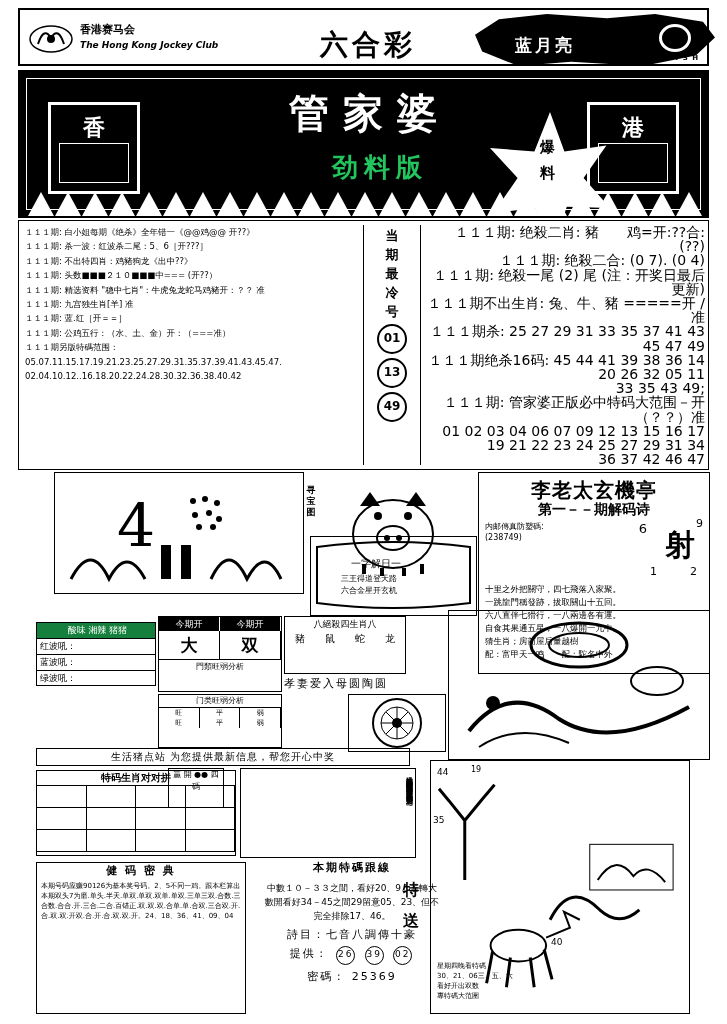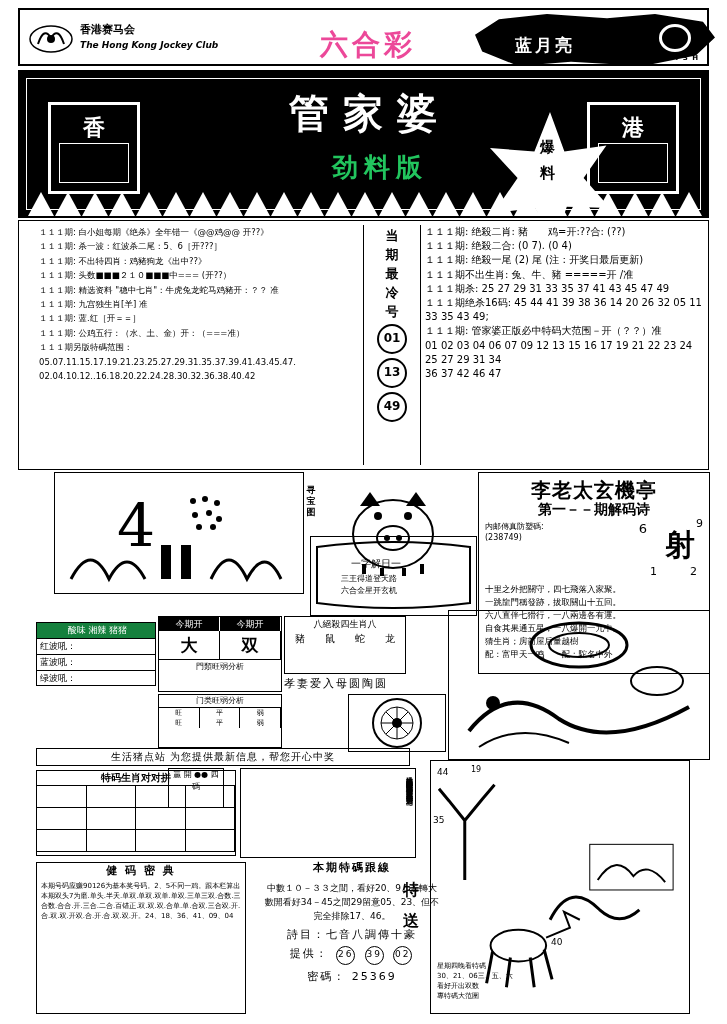--- a/index.html
+++ b/index.html
@@ -5,21 +5,21 @@
   html,body{margin:0;padding:0;background:#fff;}
   body{width:727px;height:1024px;font-family:"DejaVu Sans","Liberation Sans",sans-serif;color:#000;}
   #page{position:relative;width:727px;height:1024px;overflow:hidden;background:#fff;}
   .blk{position:absolute;box-sizing:border-box;}
 
   
   #header{left:18px;top:8px;width:691px;height:58px;border:2px solid #000;background:#fff;}
   #hdr-logo{position:absolute;left:8px;top:12px;width:46px;height:34px;}
   #hdr-cn{position:absolute;left:60px;top:12px;font-size:11px;font-weight:bold;}
   #hdr-en{position:absolute;left:60px;top:30px;font-size:9px;font-weight:bold;font-style:italic;}
-  #hdr-title{position:absolute;left:300px;top:16px;font-size:28px;font-weight:bold;letter-spacing:4px;color:#ec4899;}
+  #hdr-title{position:absolute;left:300px;top:16px;font-size:28px;font-weight:bold;letter-spacing:4px;color:#000000;}
   #hdr-blob{position:absolute;left:455px;top:4px;width:240px;height:52px;background:#000;
      clip-path:polygon(0% 40%,10% 10%,30% 0%,55% 8%,75% 0%,95% 15%,100% 45%,92% 80%,70% 100%,40% 92%,18% 100%,3% 72%);}
   #hdr-blob-txt{position:absolute;left:495px;top:24px;color:#fff;font-size:17px;font-weight:bold;letter-spacing:3px;}
   #hdr-eng{position:absolute;right:8px;bottom:2px;font-size:7px;letter-spacing:1px;font-weight:bold;}
   #hdr-ring{position:absolute;right:16px;top:14px;width:26px;height:22px;border:3px solid #fff;border-radius:50%;}
 
   
   #banner{left:18px;top:70px;width:691px;height:148px;border:2px solid #000;background:#000;overflow:hidden;}
   #ban-inner{position:absolute;left:6px;top:6px;right:6px;bottom:6px;border:1px solid #fff;}
   #ban-main{position:absolute;left:150px;top:14px;width:400px;height:60px;color:#fff;font-size:40px;font-weight:bold;letter-spacing:14px;text-align:center;}
@@ -32,27 +32,27 @@
   #ban-star-wrap{position:absolute;left:470px;top:40px;width:120px;height:120px;}
   #ban-star-bg{position:absolute;left:0;top:0;width:120px;height:120px;background:#fff;
     clip-path:polygon(50% 0%,62% 33%,97% 28%,78% 55%,100% 80%,64% 79%,52% 114%,38% 80%,3% 84%,23% 55%,0% 30%,37% 33%);}
   #ban-star-t1{position:absolute;left:50px;top:26px;font-size:15px;font-weight:bold;}
   #ban-star-t2{position:absolute;left:50px;top:52px;font-size:15px;font-weight:bold;}
   #ban-teeth{position:absolute;left:8px;right:8px;bottom:0;height:26px;}
   .tooth{position:absolute;bottom:0;width:0;height:0;border-left:13px solid transparent;border-right:13px solid transparent;border-bottom:24px solid #fff;}
 
   
   #texts{left:18px;top:220px;width:691px;height:250px;border:1px solid #000;background:#fff;}
-  #col-left{position:absolute;left:20px;top:4px;width:330px;}
+  #col-left{position:absolute;left:6px;top:4px;width:330px;}
   #col-left div{font-size:8.5px;line-height:14.4px;white-space:nowrap;}
   #col-mid{position:absolute;left:344px;top:4px;width:56px;height:240px;border-left:1px solid #000;border-right:1px solid #000;text-align:center;}
   #col-mid .t{font-size:13px;font-weight:bold;line-height:17px;margin-top:2px;}
   .ball{width:26px;height:26px;border:2px solid #000;border-radius:50%;margin:4px auto;font-size:12px;line-height:24px;text-align:center;font-weight:bold;}
   #col-right{position:absolute;left:406px;top:4px;width:280px;}
-  #col-right div{font-size:10px;line-height:14.2px;}
+  #col-right div{font-size:14px;line-height:14.2px;text-align:right;}
 
   
   #mid{left:18px;top:472px;width:691px;height:200px;}
   #box-tu{position:absolute;left:36px;top:0;width:248px;height:120px;border:1px solid #000;}
   #tu-mark{position:absolute;right:-16px;top:12px;width:16px;font-size:9px;font-weight:bold;line-height:11px;text-align:center;}
   #tu-num{position:absolute;left:62px;top:18px;font-size:60px;font-family:"DejaVu Serif",serif;}
   #tu-dots{position:absolute;left:130px;top:20px;width:40px;height:40px;}
   #box-pig{position:absolute;left:300px;top:0;width:150px;height:104px;}
   #box-scroll{position:absolute;left:292px;top:64px;width:165px;height:78px;border:1px solid #000;}
   #box-xuan{position:absolute;left:460px;top:0;width:230px;height:200px;border:1px solid #000;}

